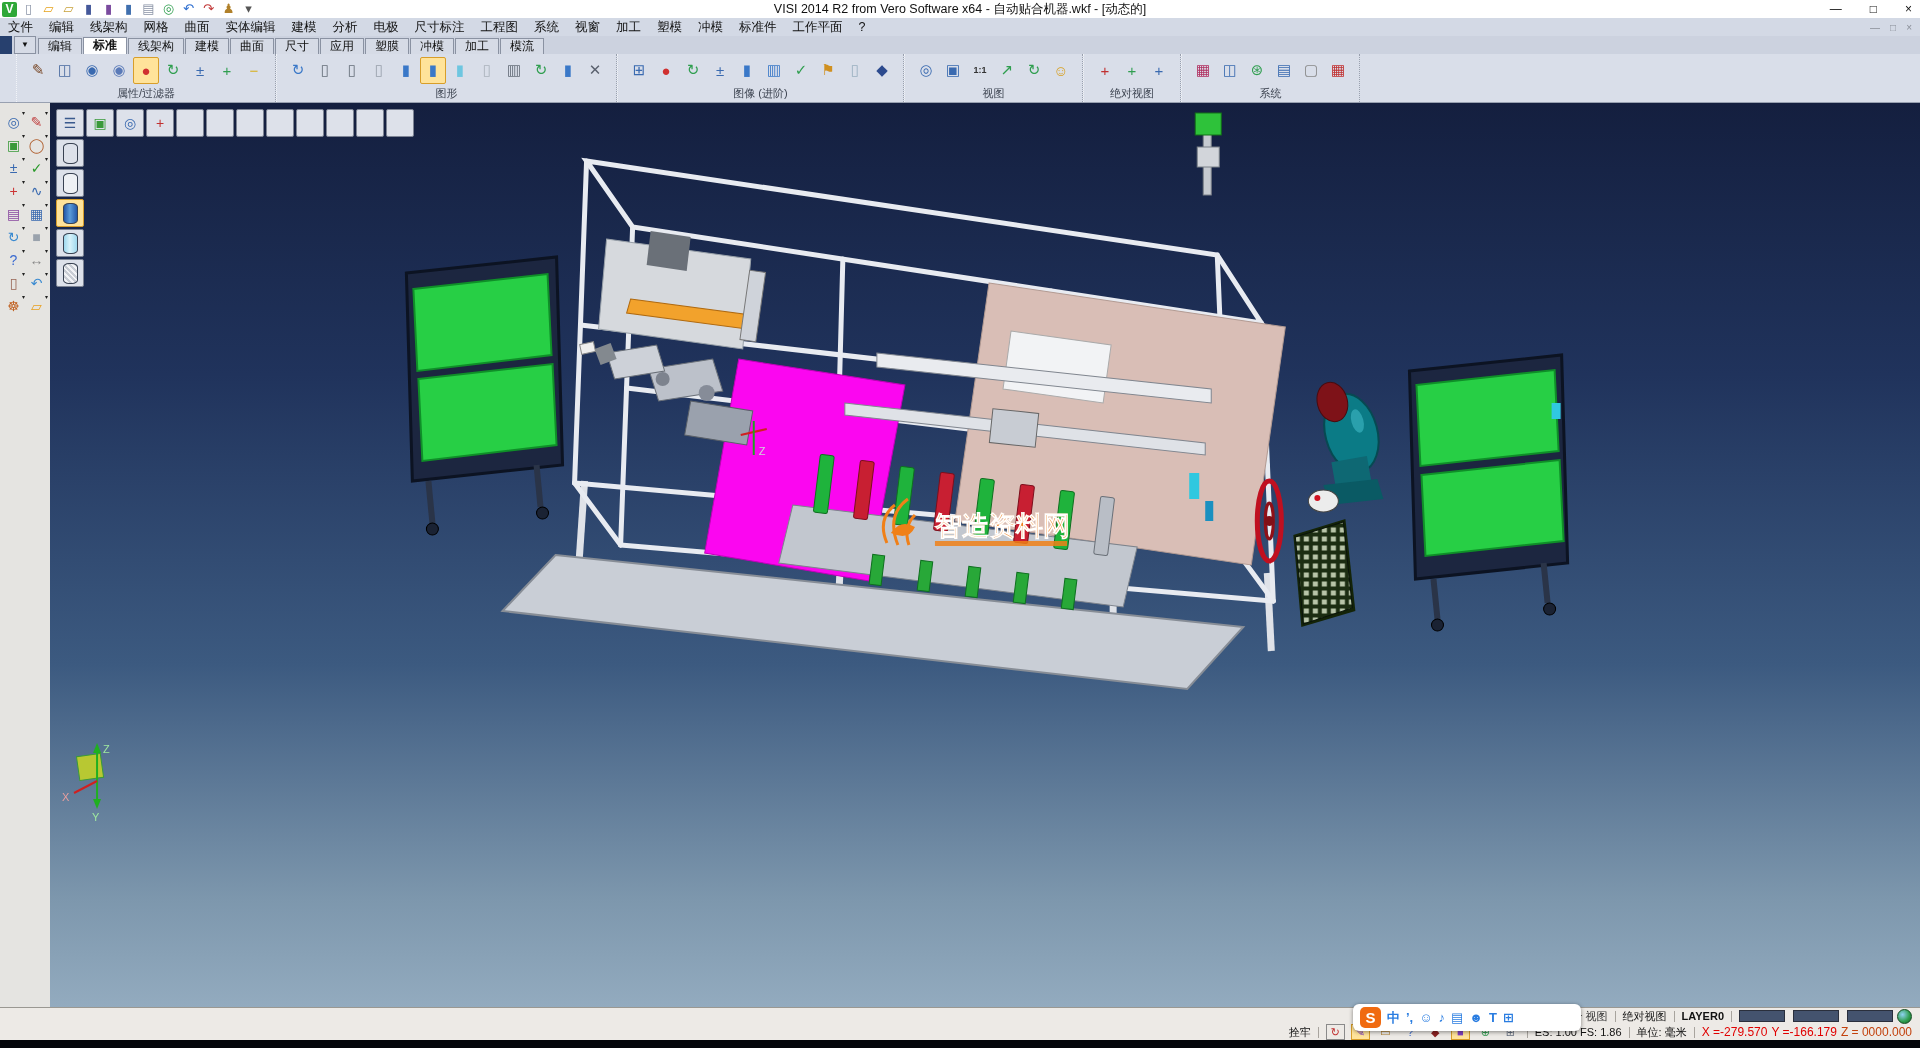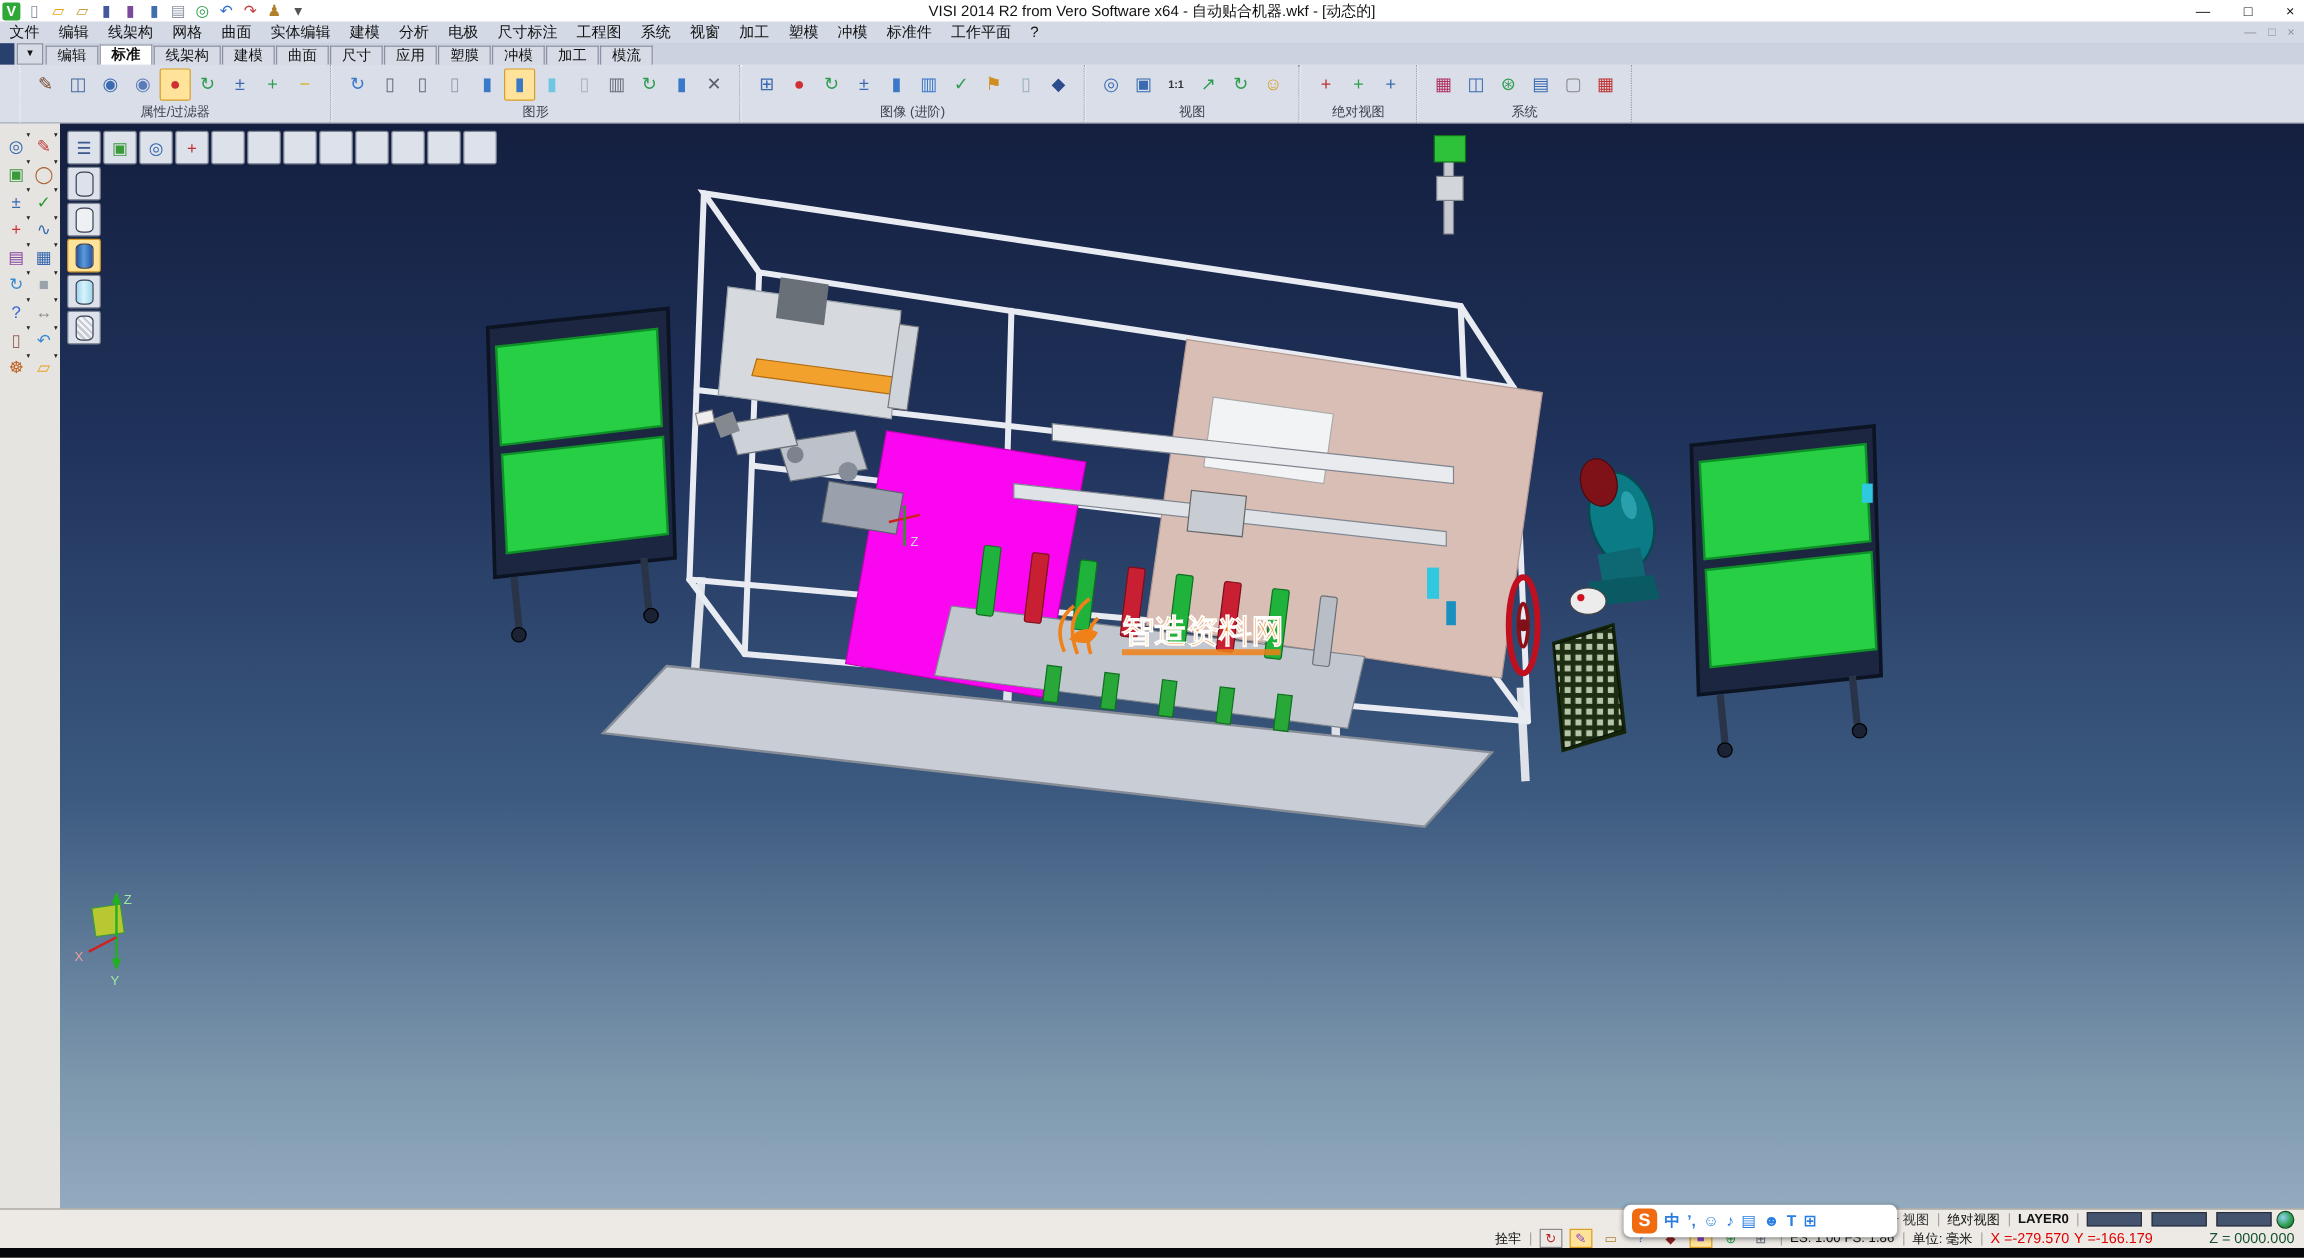--- a/index.html
+++ b/index.html
@@ -57,21 +57,21 @@
   .cyl-trans .cylbody{background:repeating-linear-gradient(45deg,#c8ccd4 0 2px,#f2f3f6 2px 4px);}
 
   
   #statusbar{position:absolute;left:0;right:0;bottom:8px;height:32px;background:#edeae6;border-top:1px solid #9a9892;font-size:11px;}
   .srow{height:16px;display:flex;align-items:center;justify-content:flex-end;padding-right:8px;gap:4px;}
   .sep{width:1px;height:11px;background:#a8a49e;margin:0 3px;}
   .sicon2{min-width:17px;height:14px;display:flex;align-items:center;justify-content:center;font-size:11px;border:1px solid transparent;}
   .sicon2.sel{background:#ffe39a;border-color:#d89e2a;}
   .sicon2.boxed{border-color:#8a8a8a;}
   .coordR{color:#e00000;font-size:12px;}
-  .coordK{color:#14532d;font-size:12px;margin-left:43px;}
+  .coordK{color:#c2410c;font-size:12px;}
   .swatch{width:44px;height:10px;background:#44536e;border:1px solid #2a2f3c;}
   .globe{width:13px;height:13px;border-radius:50%;background:radial-gradient(circle at 35% 35%,#8fd2f2,#2f9e4f 58%,#17632a);border:1px solid #114a20;}
   .hint{color:#333;}
   .lay{font-weight:700;}
 
   
   #ime{position:absolute;left:1353px;top:1004px;width:214px;height:27px;background:#fff;border-radius:6px;
        box-shadow:0 1px 4px rgba(0,0,0,.45);display:flex;align-items:center;gap:6px;padding:0 7px;z-index:50;}
   .imeicon{color:#2a7de1;font-size:13px;font-weight:700;}
   .imeicon.slogo{width:21px;height:21px;background:#f06a10;color:#fff;border-radius:5px;display:flex;align-items:center;justify-content:center;font-size:15px;font-weight:800;}

